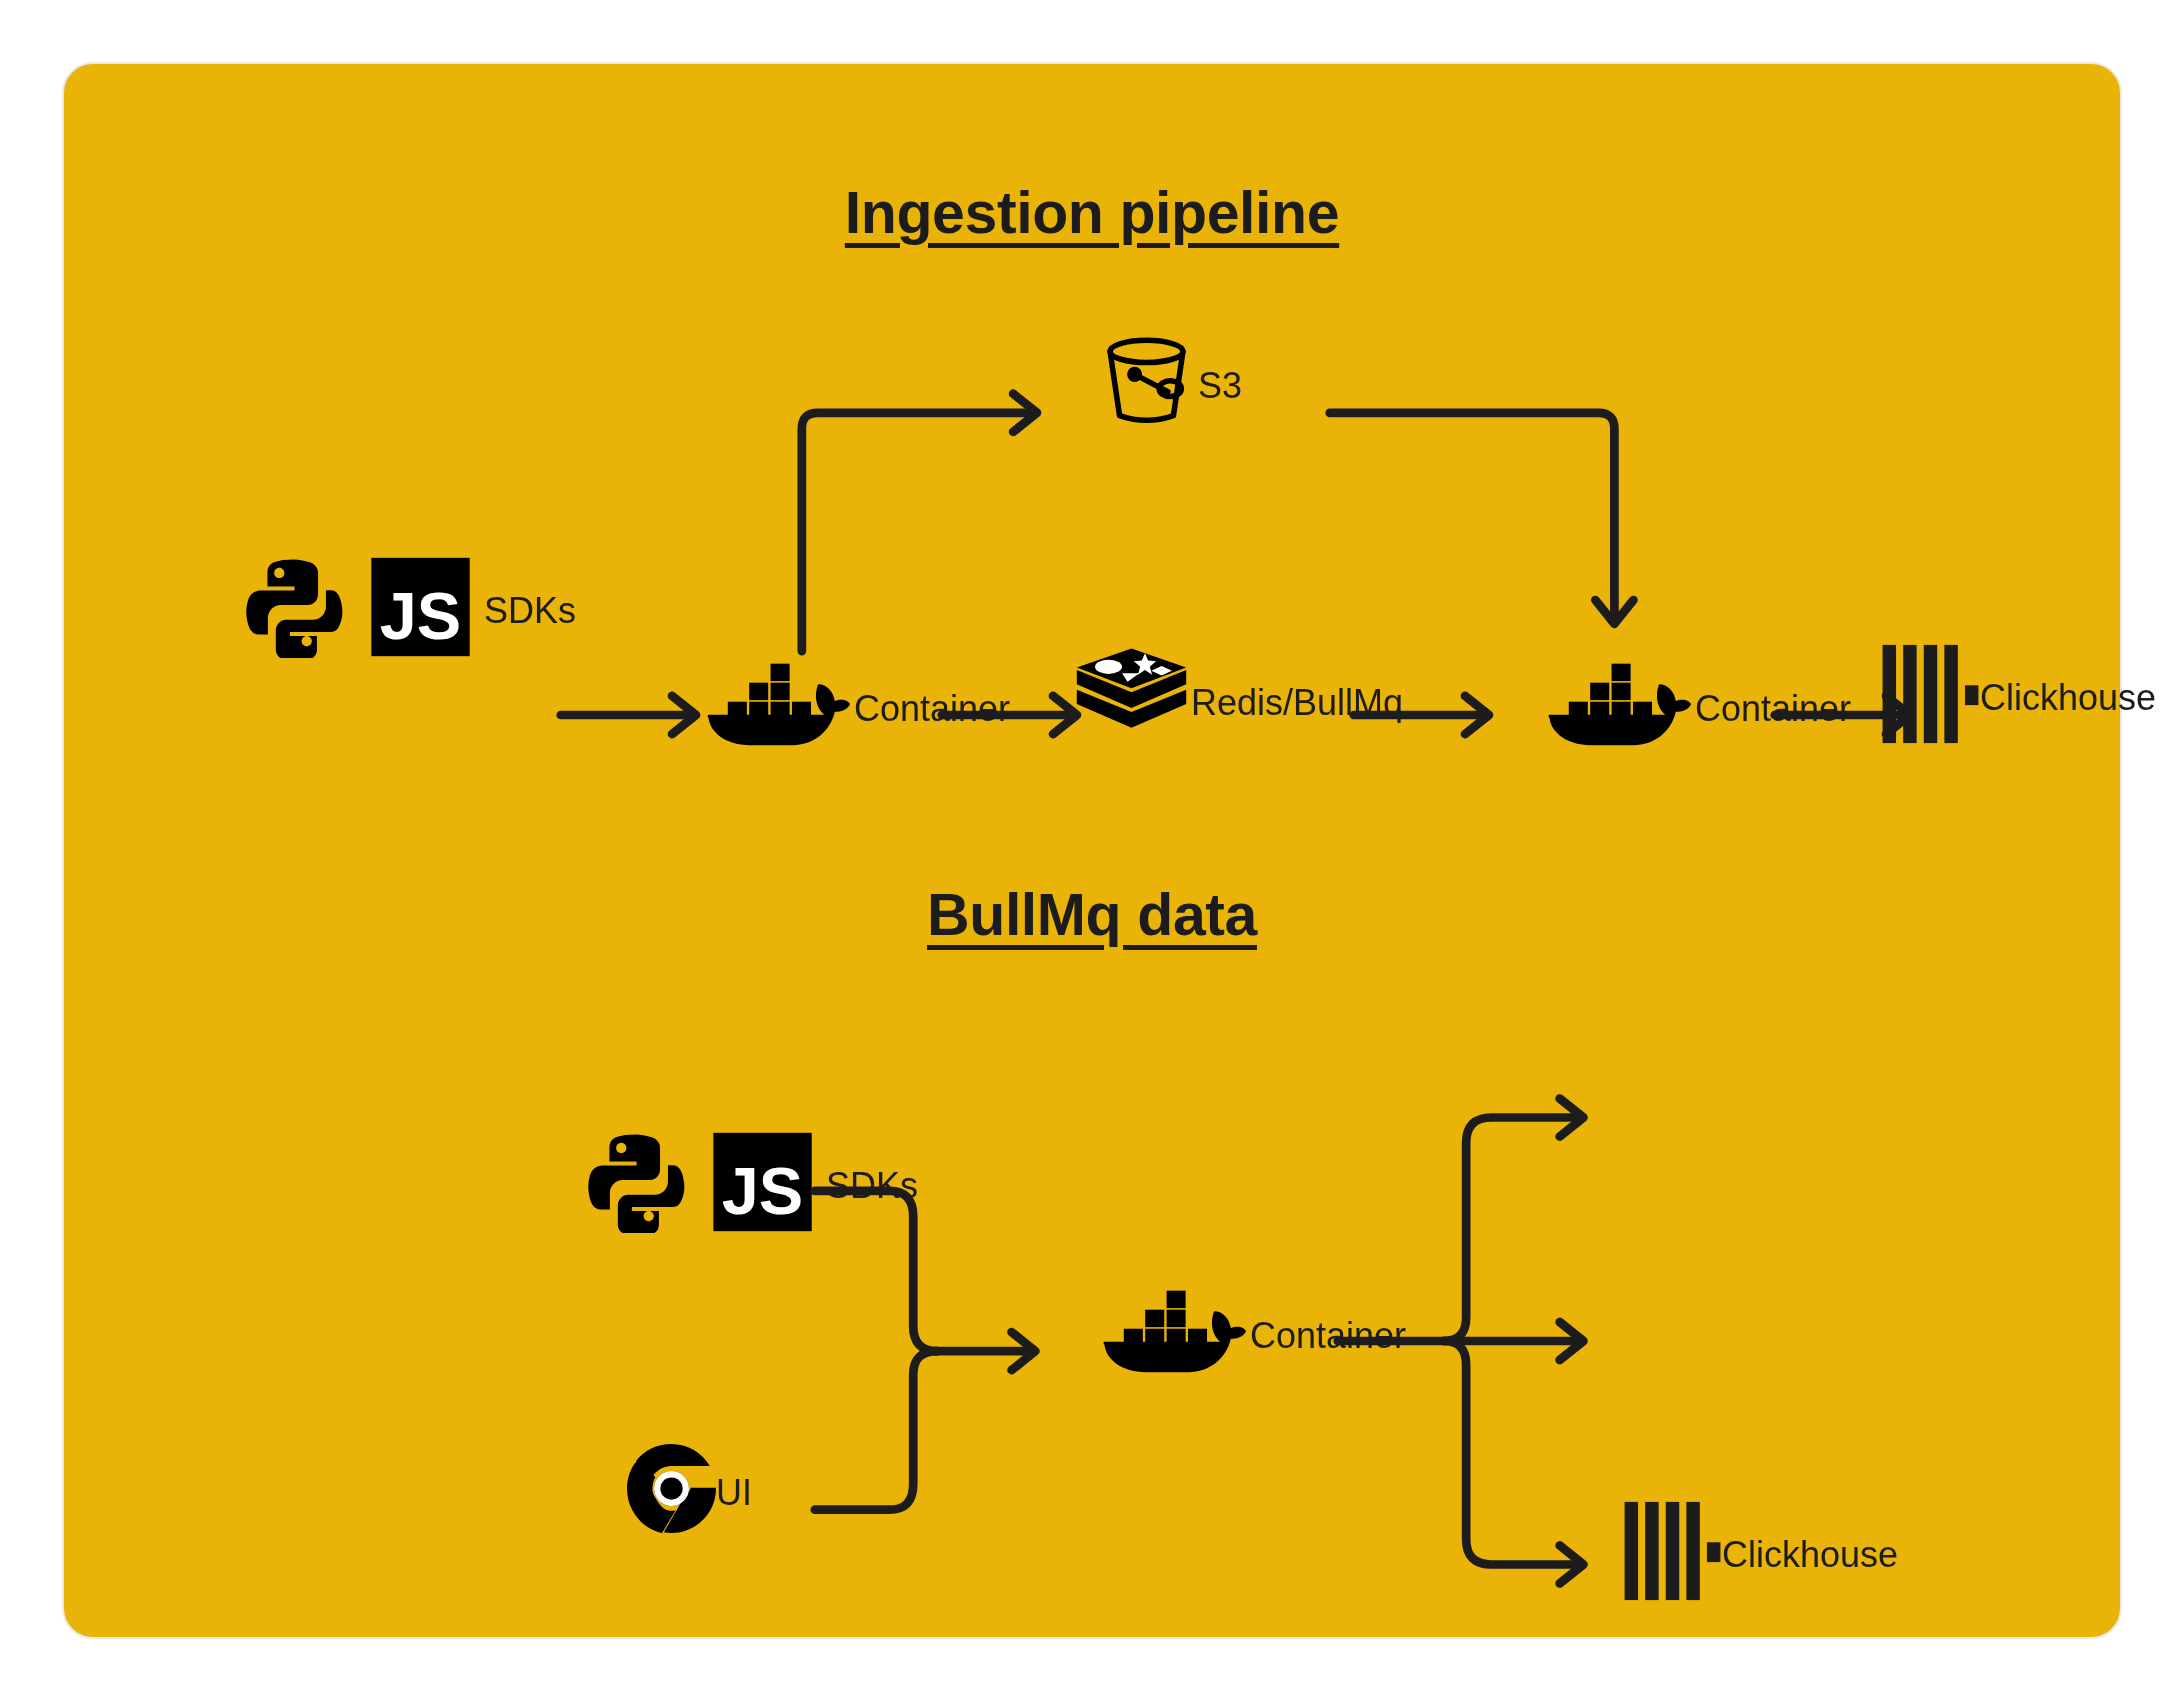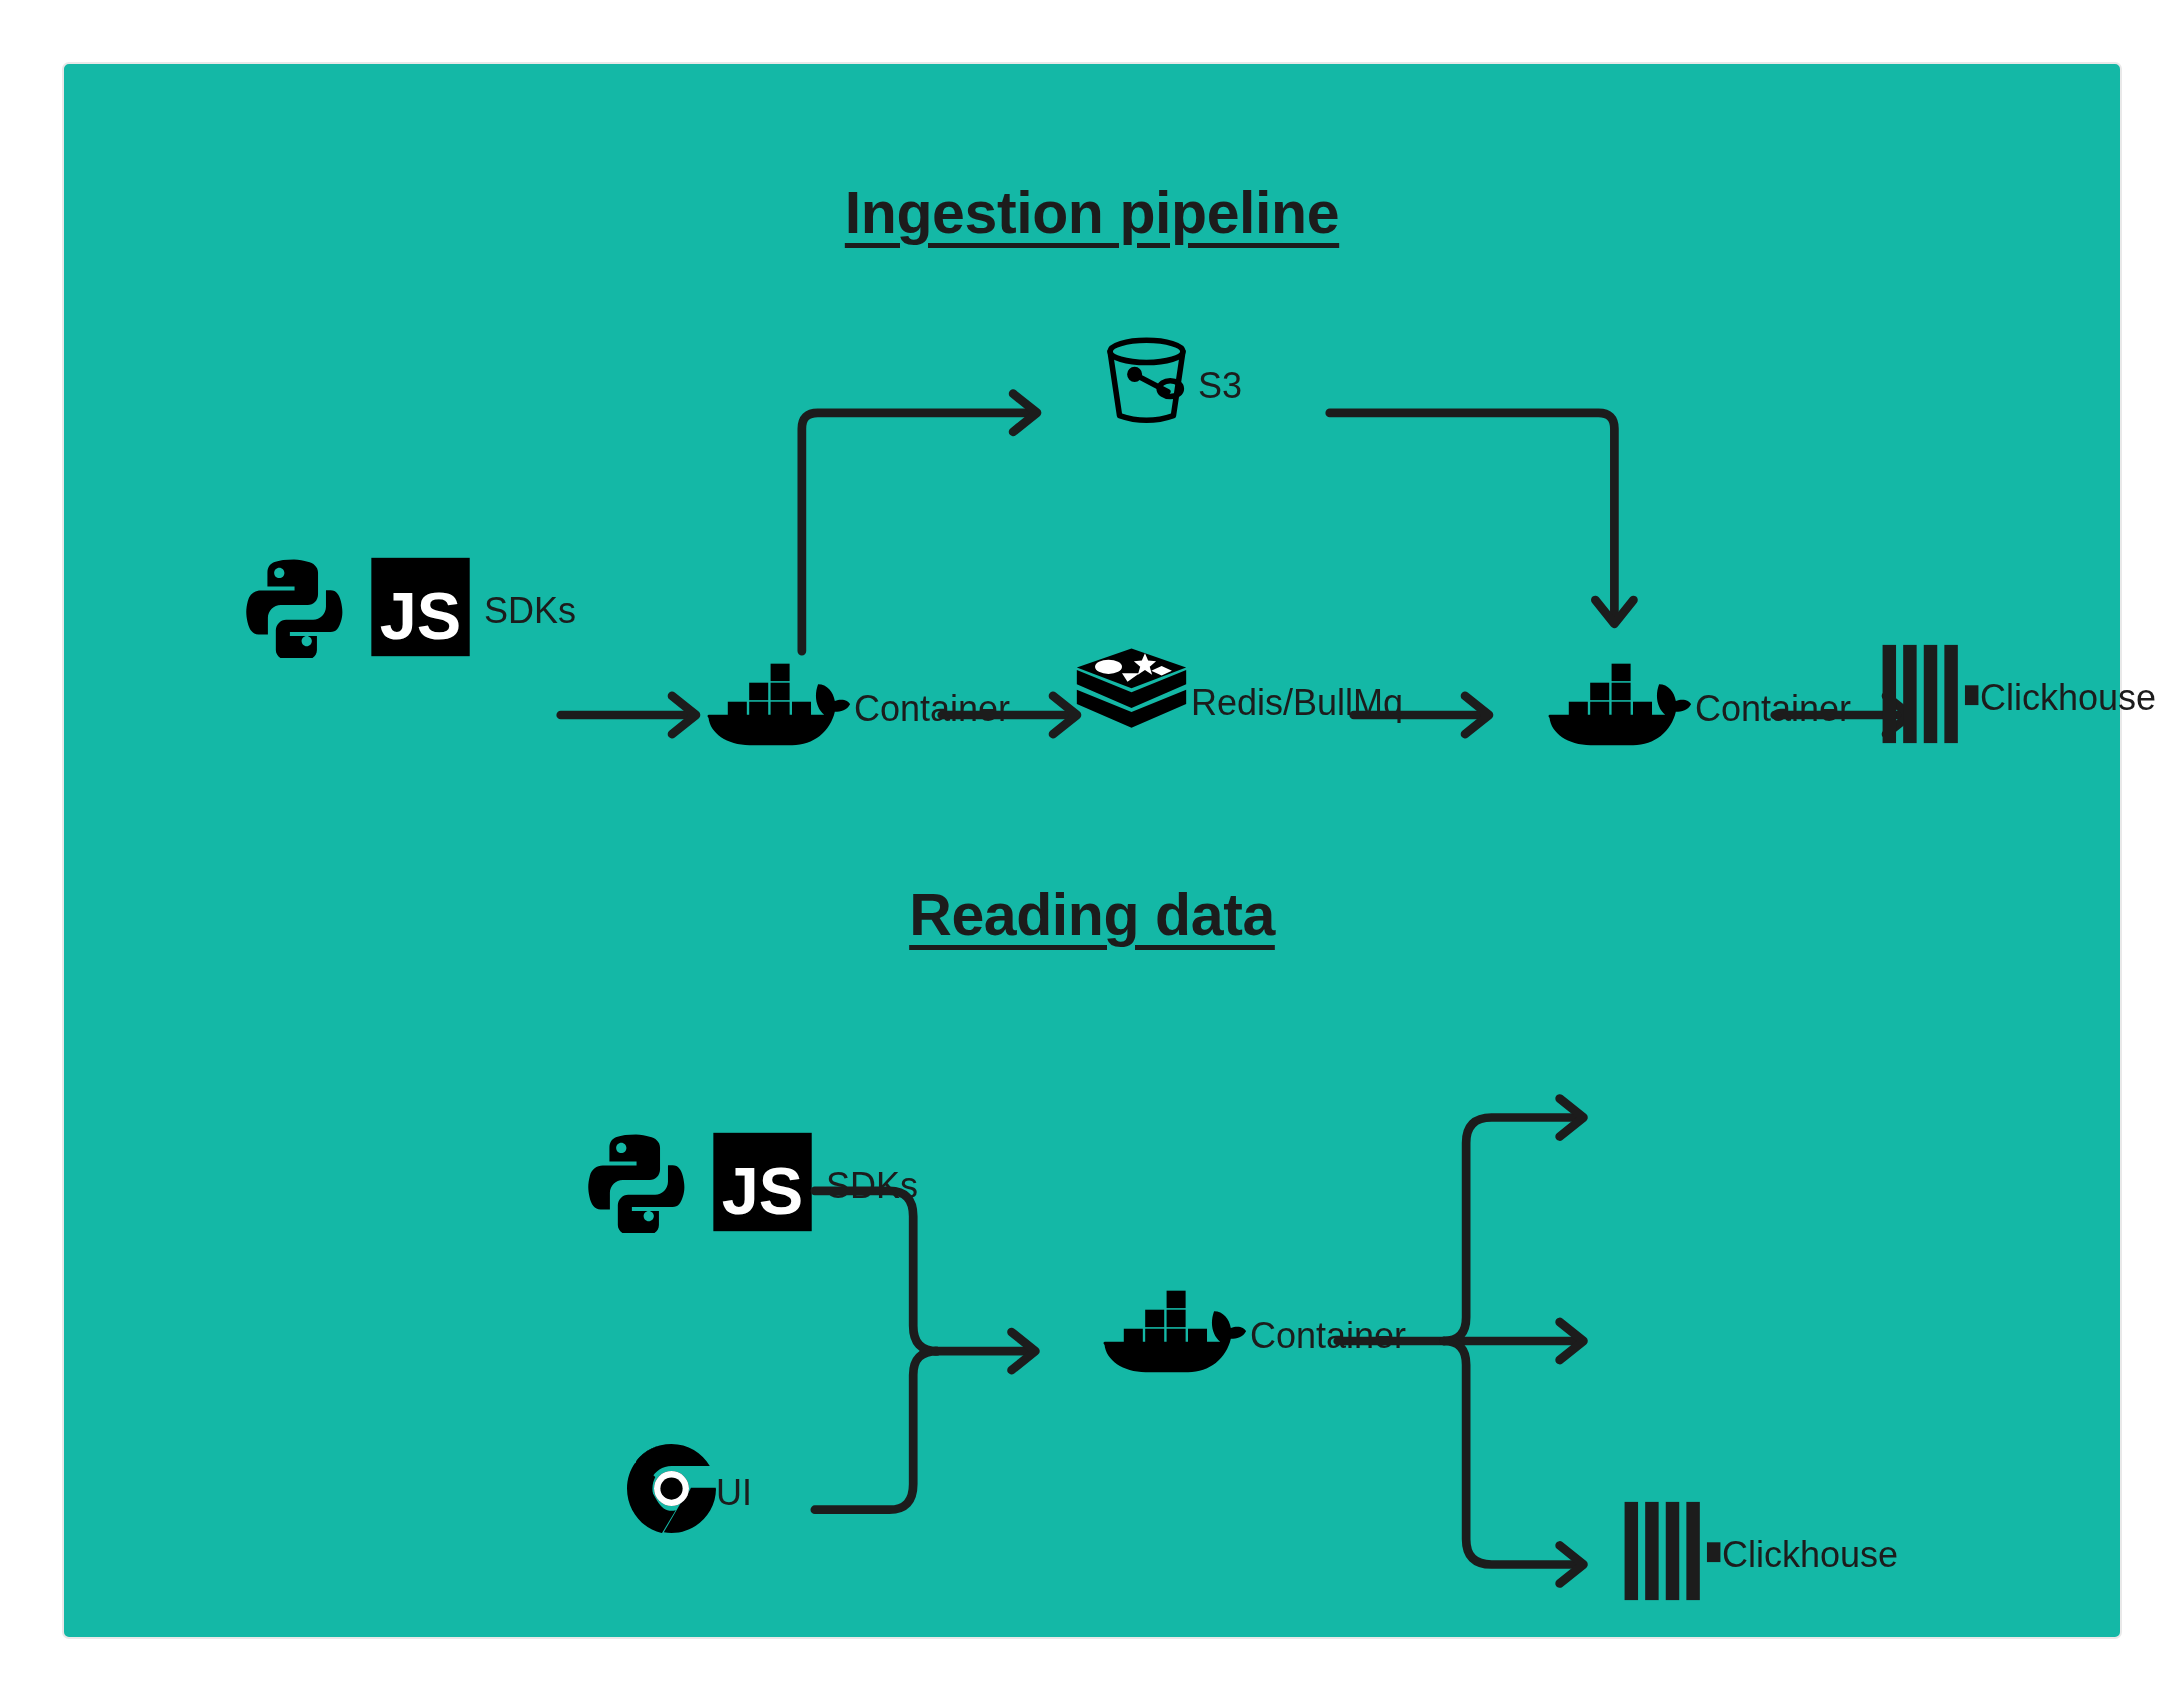--- a/index.html
+++ b/index.html
@@ -15,23 +15,23 @@
     background: #ffffff;
     overflow: hidden;
   }
   #card {
     position: absolute;
     left: 62px;
     top: 62px;
     width: 2060px;
     height: 1577px;
     border: 2.4px solid #e9e9e9;
-    border-radius: 7px;
+    border-radius: 31px;
     box-sizing: border-box;
-    background: #14b8a6;
+    background: #eab308;
   }
   .section-title {
     position: absolute;
     font-weight: 700;
     color: #1c1c1c;
     letter-spacing: -0.4px;
     white-space: nowrap;
     text-decoration: underline;
     text-decoration-thickness: 4.8px;
     text-underline-offset: 9.5px;
@@ -228,21 +228,21 @@
             <rect x="28" y="2" width="17" height="124"></rect>
             <rect x="54" y="2" width="17" height="124"></rect>
             <rect x="80" y="2" width="17" height="124"></rect>
             <rect x="106" y="53" width="17" height="25"></rect>
           </g>
         </svg>
       </span>
       <span class="node-label">Clickhouse</span>
     </div>
 
-    <div class="section-title" id="title-reading">Reading data</div>
+    <div class="section-title" id="title-reading">BullMq data</div>
 
     <div class="node" style="left:524px; top:1067px; width:254px;">
       <span class="node-icon">
         <svg width="238" height="102" viewBox="0 0 300 128">
           <g fill="#000000">
             <path d="M60.5 4c-10 0-18.5 1-24.5 3.2-6 2.2-9 6.8-9 13.3v17.6h34.2v5H18.6c-7.6 0-14.2 4.6-16.3 13.3C-0.2 66.5-0.3 72.7 1.9 83c2 9.2 6.4 15.7 14 15.7h11.7V77.6c0-8.6 7.4-16.2 16.2-16.2h34c7.2 0 13-6 13-13.3V20.5c0-7.1-6-12.4-13.1-13.6C73.3 5.6 66.5 4 60.5 4zM42 14.5c3.5 0 6.4 3 6.4 6.6 0 3.6-2.9 6.5-6.4 6.5-3.6 0-6.5-2.9-6.5-6.5 0-3.7 2.9-6.6 6.5-6.6z"></path>
             <path d="M100.8 43v20.6c0 9-7.6 16.5-16.2 16.5h-34c-7 0-13 6.1-13 13.3v24.9c0 7.1 6.2 11.3 13 13.3 8.2 2.4 16 2.8 25.8 0 6.6-1.9 13-5.7 13-13.3v-17.7H55.3v-5h51.3c7.5 0 10.3-5.2 12.9-13 2.7-8 2.6-15.7 0-26.1-1.9-7.4-5.4-13.5-12.9-13.5h-5.8zM76.5 100.5c3.6 0 6.5 2.9 6.5 6.5 0 3.7-2.9 6.6-6.5 6.6s-6.4-3-6.4-6.6c0-3.6 2.8-6.5 6.4-6.5z"></path>
           </g>
           <rect x="158" y="2" width="124" height="124" fill="#000000"></rect>
           <text x="220" y="104" font-family="'Liberation Sans', sans-serif" font-size="84" font-weight="700" fill="#ffffff" text-anchor="middle">JS</text>

